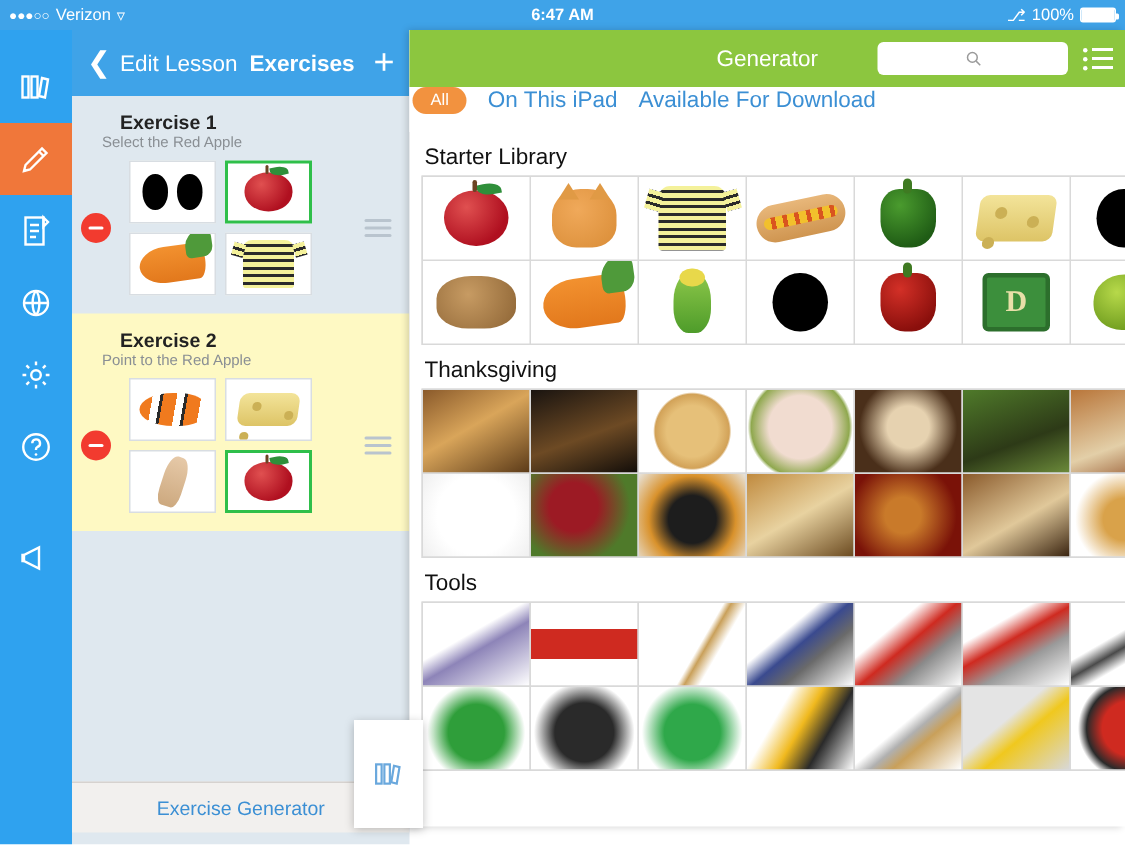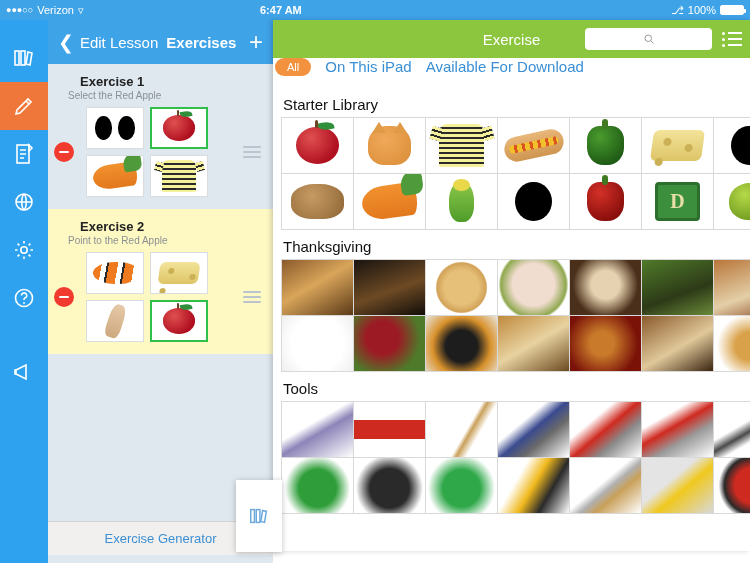--- a/index.html
+++ b/index.html
@@ -13,21 +13,21 @@
   
   .statusbar {
     position: absolute; top: 0; left: 0; width: 750px; height: 20px;
     background: #3fa3e8; color: #ffffff; font-size: 11px;
     display: flex; align-items: center;
   }
   .sb-left { display: flex; align-items: center; gap: 4px; padding-left: 6px; width: 260px; }
   .sb-dots { letter-spacing: 0px; font-size: 9px; }
   .sb-carrier { font-size: 11px; }
   .sb-wifi { font-size: 11px; }
-  .sb-center { flex: 1; font-size: 11px; font-weight: bold; }
+  .sb-center { flex: 1; text-align: center; font-size: 11px; font-weight: bold; }
   .sb-right { width: 260px; display: flex; align-items: center; justify-content: flex-end;
               gap: 4px; padding-right: 6px; font-size: 11px; }
   .battery { width: 24px; height: 10px; border: 1px solid #ffffff; border-radius: 2px;
              position: relative; }
   .battery::after { content: ""; position: absolute; right: -3px; top: 3px; width: 2px;
                     height: 4px; background: #ffffff; border-radius: 0 1px 1px 0; }
   .battery i { display: block; height: 100%; background: #ffffff; }
 
   
   .rail {
@@ -373,21 +373,21 @@
 
     </div>
 
     <div class="exfoot">
       <a href="#">Exercise Generator</a>
     </div>
   </div>
 
   <div class="lib">
     <div class="libhdr">
-      <div class="libhdr-title">Exercise</div>
+      <div class="libhdr-title">Generator</div>
       <div class="search-box">
         <svg viewBox="0 0 24 24" fill="none" stroke="#9a9a9a" stroke-width="2">
             <circle cx="10.5" cy="10.5" r="6.5"></circle>
             <path d="M15.5 15.5L21 21"></path>
           </svg>
       </div>
       <div class="list-icon">
         <i>
             <b></b>
             <u></u>

